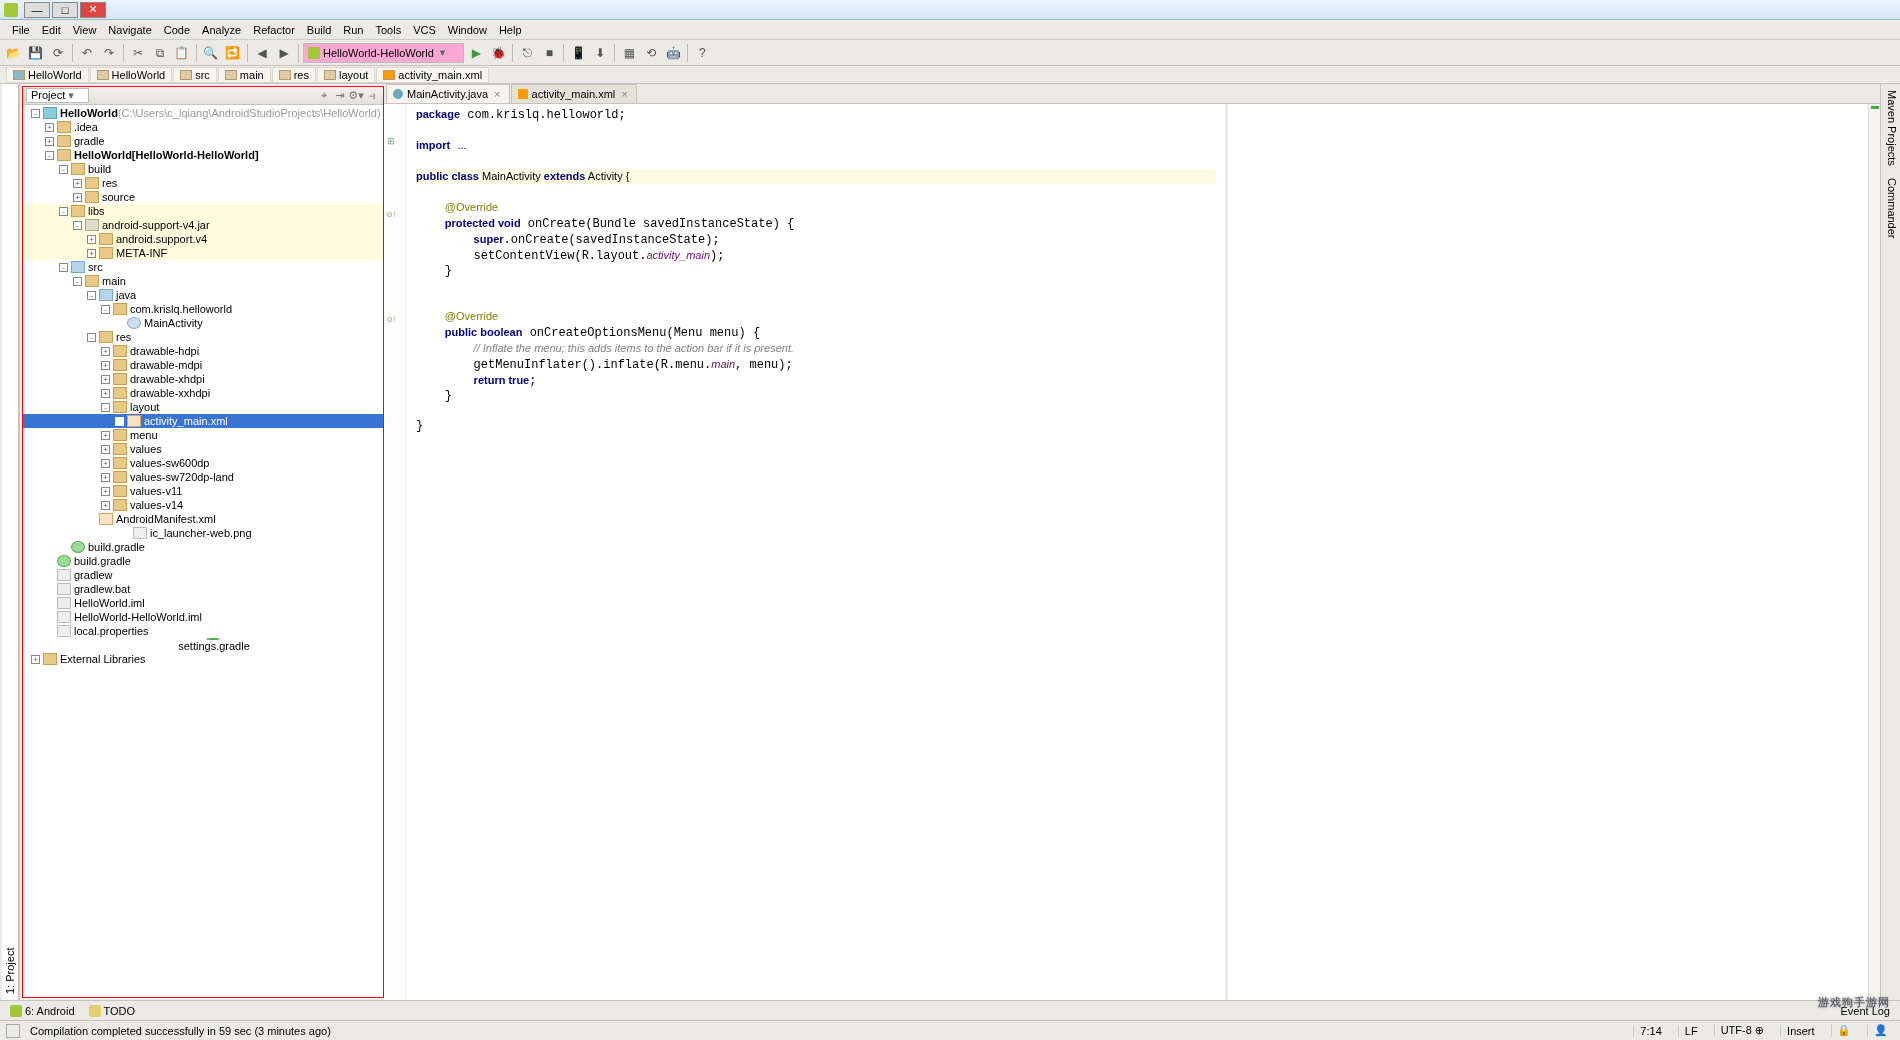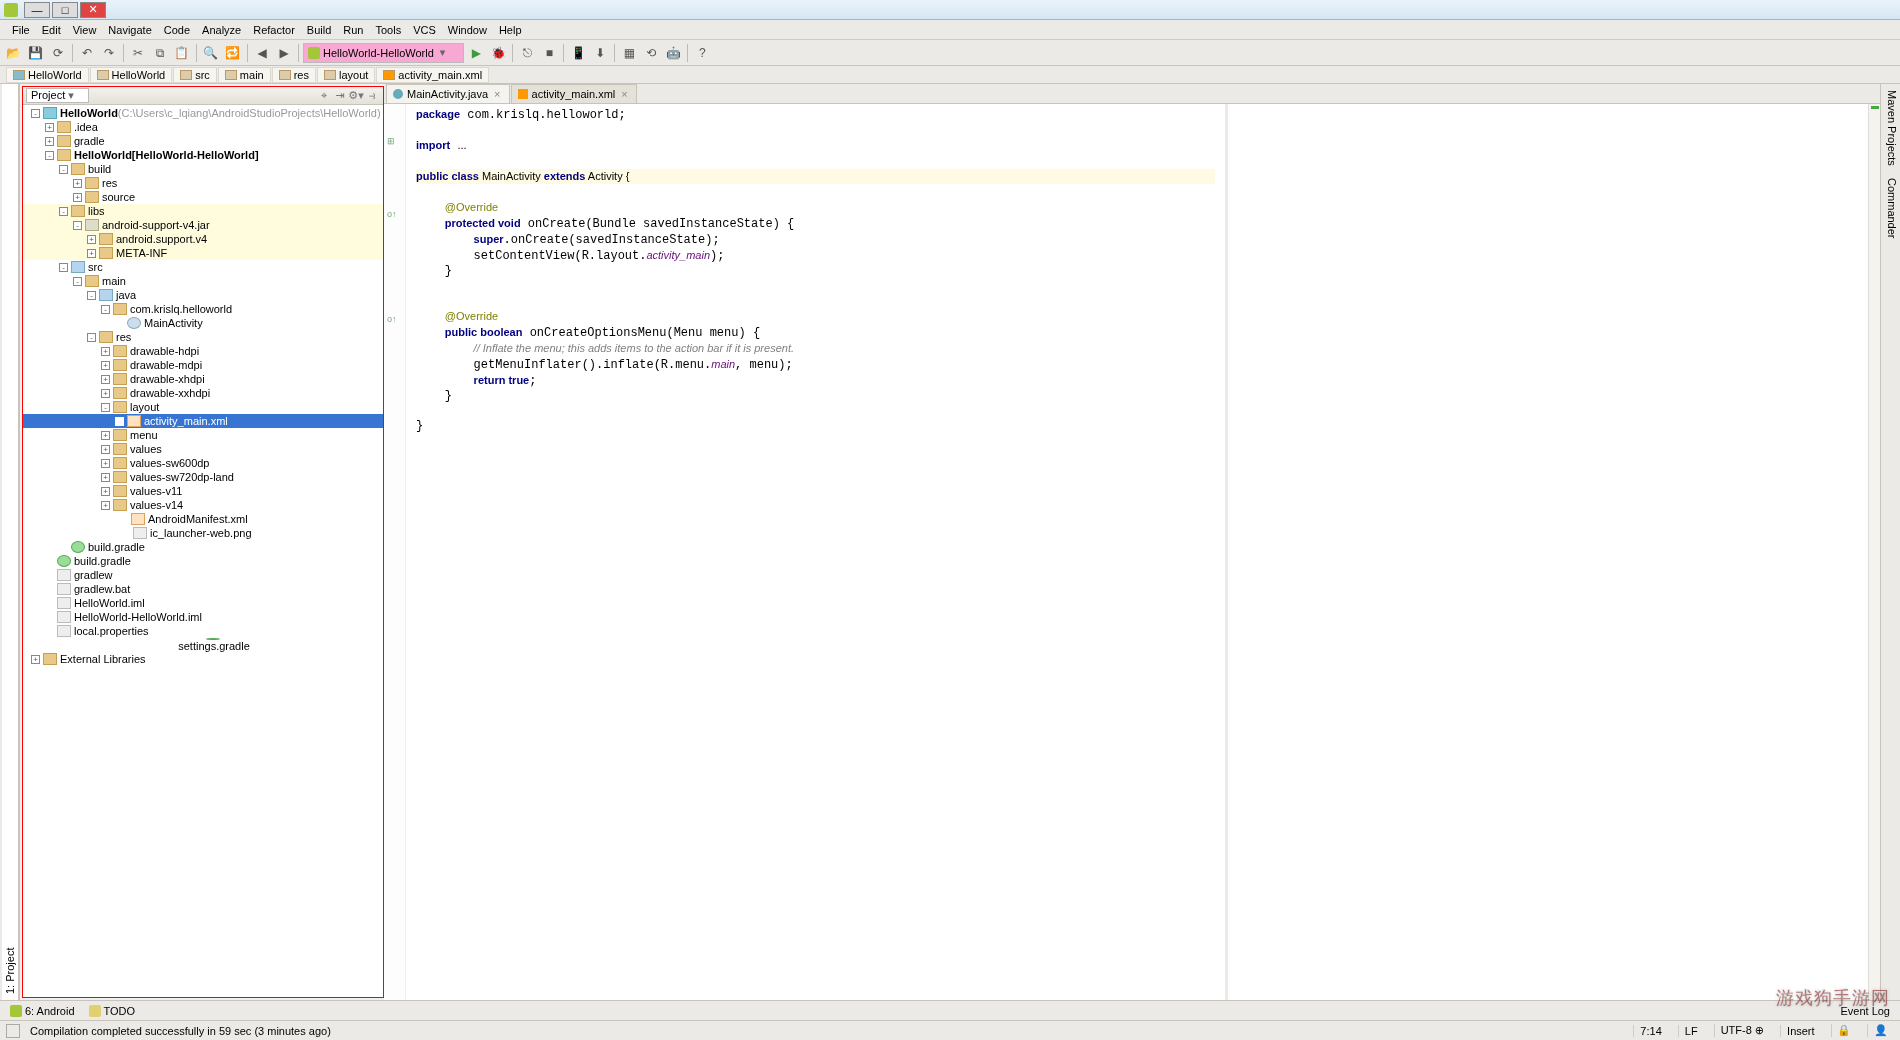--- a/index.html
+++ b/index.html
@@ -81,21 +81,21 @@
 
 .bottom-toolbar { height:20px; background:#eceae6; border-top:1px solid #c8c4bc; display:flex; align-items:center; padding:0 6px; gap:6px;}
 .bttab { display:flex; align-items:center; gap:3px; padding:2px 4px; cursor:pointer;}
 .bttab .ic{ width:12px;height:12px; background:#a4c639; border-radius:2px;}
 .bttab .ic.todo{ background:#e0d070;}
 .bottom-toolbar .spacer{flex:1;}
 .statusbar { height:20px; background:#eceae6; border-top:1px solid #c8c4bc; display:flex; align-items:center; padding:0 6px; gap:10px;}
 .statusbar .msg{flex:1;}
 .sb-cell { padding:0 6px; border-left:1px solid #ccc;}
 .sb-icon { width:14px;height:14px; border:1px solid #aaa;}
-.watermark { position:fixed; right:10px; bottom:30px; color:#7f1d1d; opacity:0.6; font-size:18px; letter-spacing:1px; text-shadow:0 0 3px #888;}
+.watermark { position:fixed; right:10px; bottom:30px; color:#0f172a; opacity:0.6; font-size:11px; letter-spacing:1px; text-shadow:0 0 3px #888;font-weight:bold;}
 </style>
 </head>
 <body>
 
 <div class="titlebar">
   <div class="titlebar-icon"></div>
   <div class="win-btn">—</div>
   <div class="win-btn">□</div>
   <div class="win-btn win-close">✕</div>
 </div>
@@ -344,21 +344,21 @@
         <div class="tree-row" style="padding-left: 78px;">
           <span class="toggle">+</span>
           <span class="ticon folder"></span>
           <span>values-v11</span>
         </div>
         <div class="tree-row" style="padding-left: 78px;">
           <span class="toggle">+</span>
           <span class="ticon folder"></span>
           <span>values-v14</span>
         </div>
-        <div class="tree-row" style="padding-left: 96px;">
+        <div class="tree-row" style="padding-left: 64px;">
           <span class="toggle leaf"></span>
           <span class="ticon xml"></span>
           <span>AndroidManifest.xml</span>
         </div>
         <div class="tree-row" style="padding-left: 64px; margin-left: 34px;">
           <span class="toggle leaf"></span>
           <span class="ticon file"></span>
           <span>ic_launcher-web.png</span>
         </div>
         <div class="tree-row" style="padding-left: 36px;">

